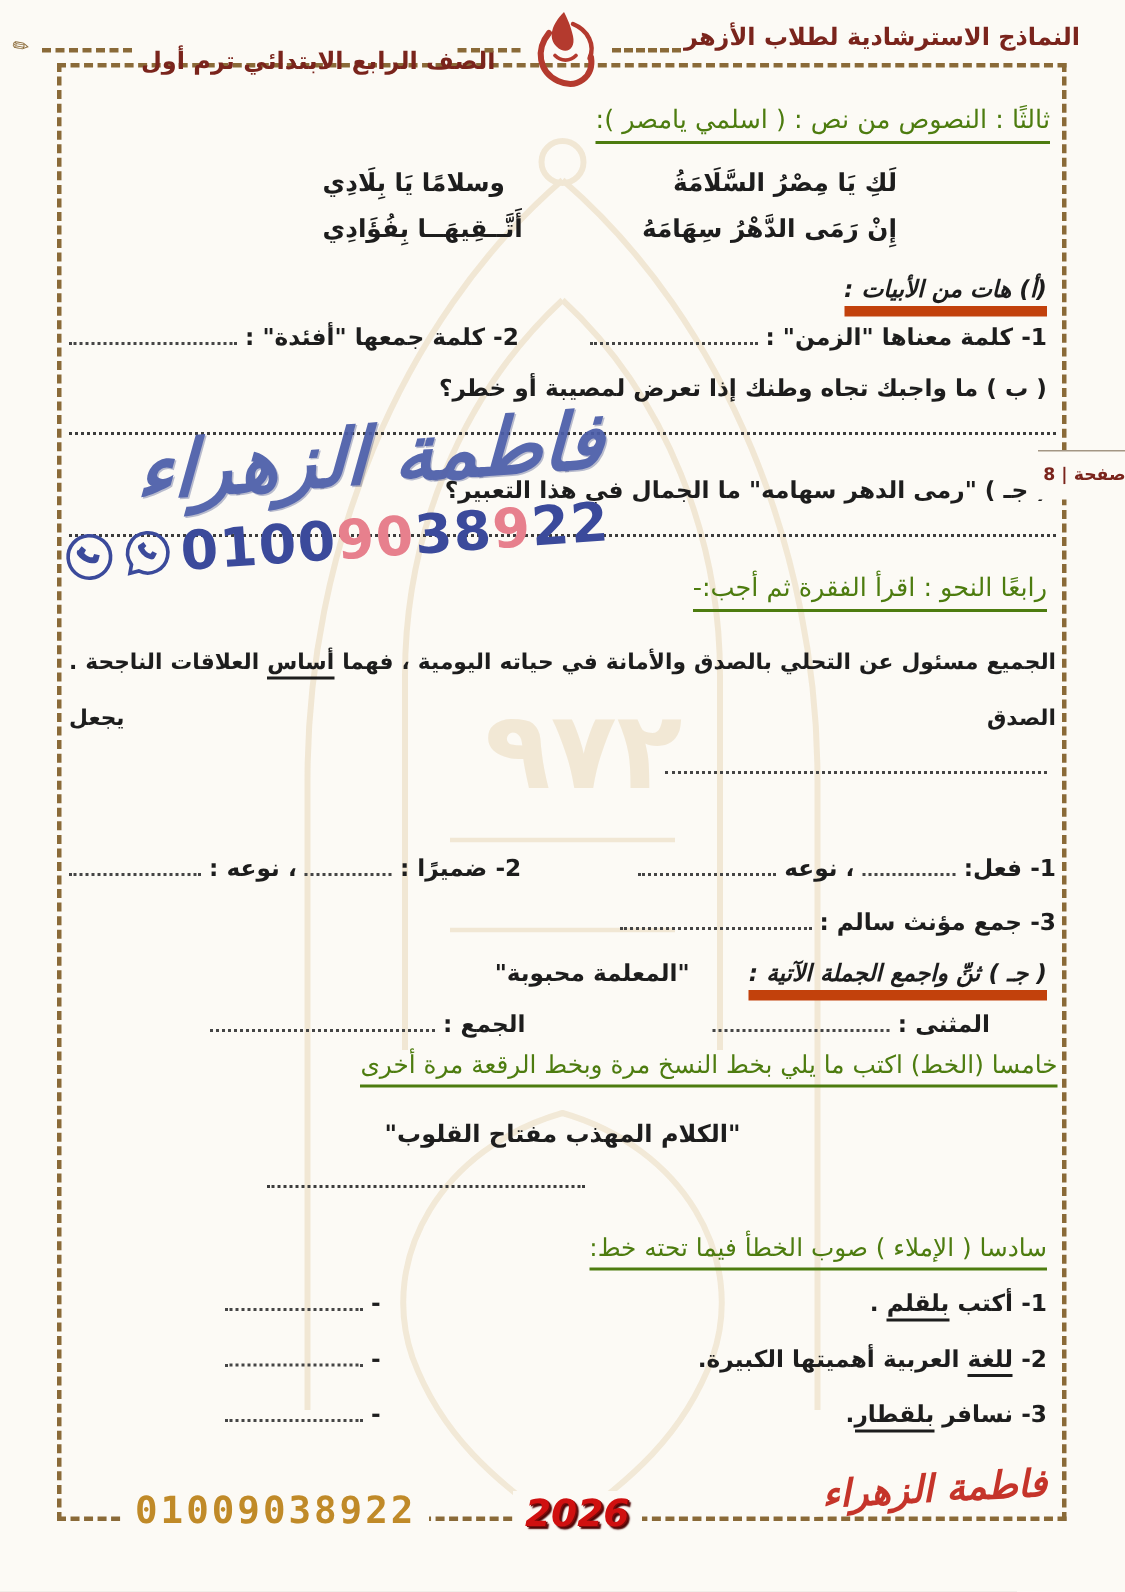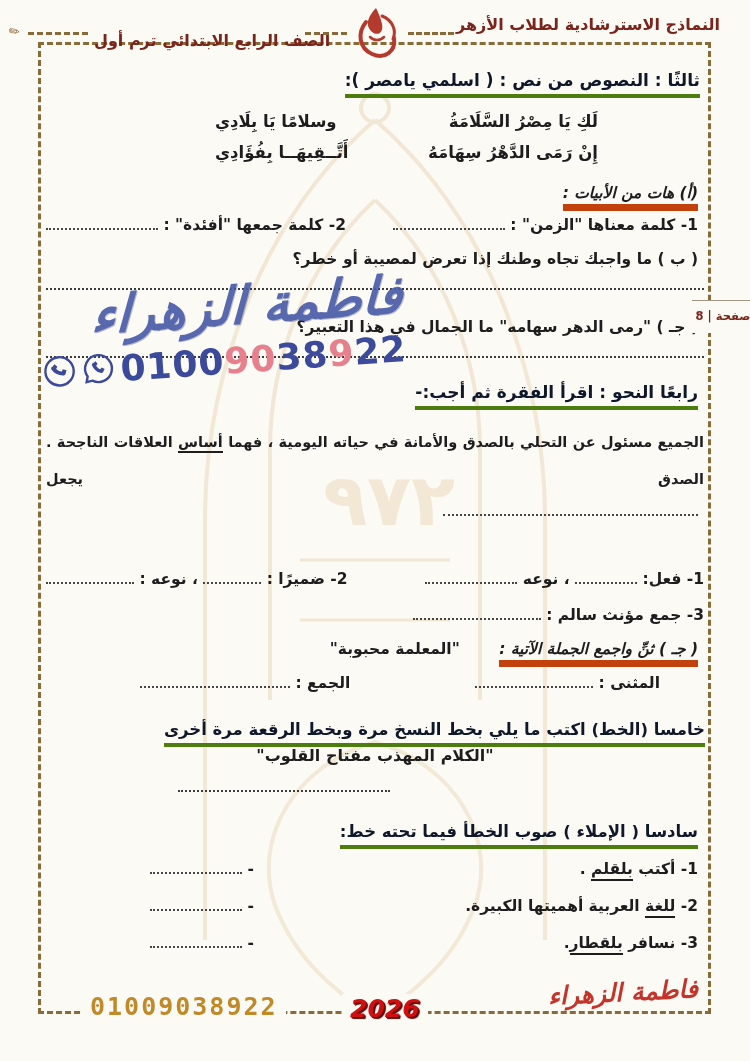--- a/index.html
+++ b/index.html
@@ -8,22 +8,22 @@
   .abs{position:absolute;}
   .bgsvg{position:absolute;inset:0;z-index:0;}
   
   .frame{position:absolute;left:38px;top:42px;width:667px;height:966px;
          border:3px dashed #8a6a38;z-index:1;}
   
   .hdr{position:absolute;font-weight:bold;font-size:16px;color:#7a241c;z-index:3;white-space:nowrap;}
   .hdash{position:absolute;border-top:3px dashed #8a6a38;height:0;z-index:3;}
   .penicon{position:absolute;color:#8a6a38;font-size:13px;transform:rotate(-35deg);z-index:3;}
   
-  .mtitle{position:absolute;color:#0f172a;font-weight:bold;font-size:17px;
-          border-bottom:4px solid #4d7c0f;padding-bottom:4px;z-index:3;white-space:nowrap;}
+  .mtitle{position:absolute;color:#4d7c0f;font-weight:normal;font-size:17px;
+          border-bottom:2px solid #4d7c0f;padding-bottom:4px;z-index:3;white-space:nowrap;}
   
   .btitle{position:absolute;font-weight:bold;font-size:15.5px;z-index:3;white-space:nowrap;}
   .ul{border-bottom:7px solid #c2410c;padding-bottom:2px;font-style:italic;}
   .uw{border-bottom:2px solid #1d1d1d;padding-bottom:1px;}
   .dots{display:inline-block;border-bottom:2.4px dotted #454545;height:11px;}
   .dotline{position:absolute;border-bottom:2.6px dotted #3c3c3c;height:0;z-index:2;}
   .row{position:absolute;display:flex;justify-content:space-between;align-items:baseline;z-index:3;}
   .grp{white-space:nowrap;font-weight:bold;font-size:15.5px;}
   
   .poem{position:absolute;display:flex;flex-direction:column;gap:12px;z-index:3;}
@@ -188,21 +188,21 @@
     <span class="grp">
       <span>المثنى :</span>
       <span class="dots" style="width:118px;"></span>
     </span>
     <span class="grp">
       <span>الجمع :</span>
       <span class="dots" style="width:150px;"></span>
     </span>
   </div>
 
-  <div class="mtitle" style="right:45px;top:700px;font-size:16.5px;margin-top:20px;">خامسا (الخط) اكتب ما يلي بخط النسخ مرة وبخط الرقعة مرة أخرى</div>
+  <div class="mtitle" style="right:45px;top:700px;font-size:16.5px;">خامسا (الخط) اكتب ما يلي بخط النسخ مرة وبخط الرقعة مرة أخرى</div>
   <div class="quote center" style="top:746px;">"الكلام المهذب مفتاح القلوب"</div>
   <div class="dotline" style="left:178px;top:790px;width:212px;"></div>
 
   <div class="mtitle" style="right:52px;top:822px;font-size:16.5px;">سادسا ( الإملاء ) صوب الخطأ فيما تحته خط:</div>
 
   <div class="row" style="right:52px;top:860px;left:150px;">
     <span class="grp"><span>1- أكتب </span><span class="uw">بلقلم</span><span> .</span></span>
     <span class="grp">
       <span>-</span>
       <span class="dots" style="width:92px;"></span>

